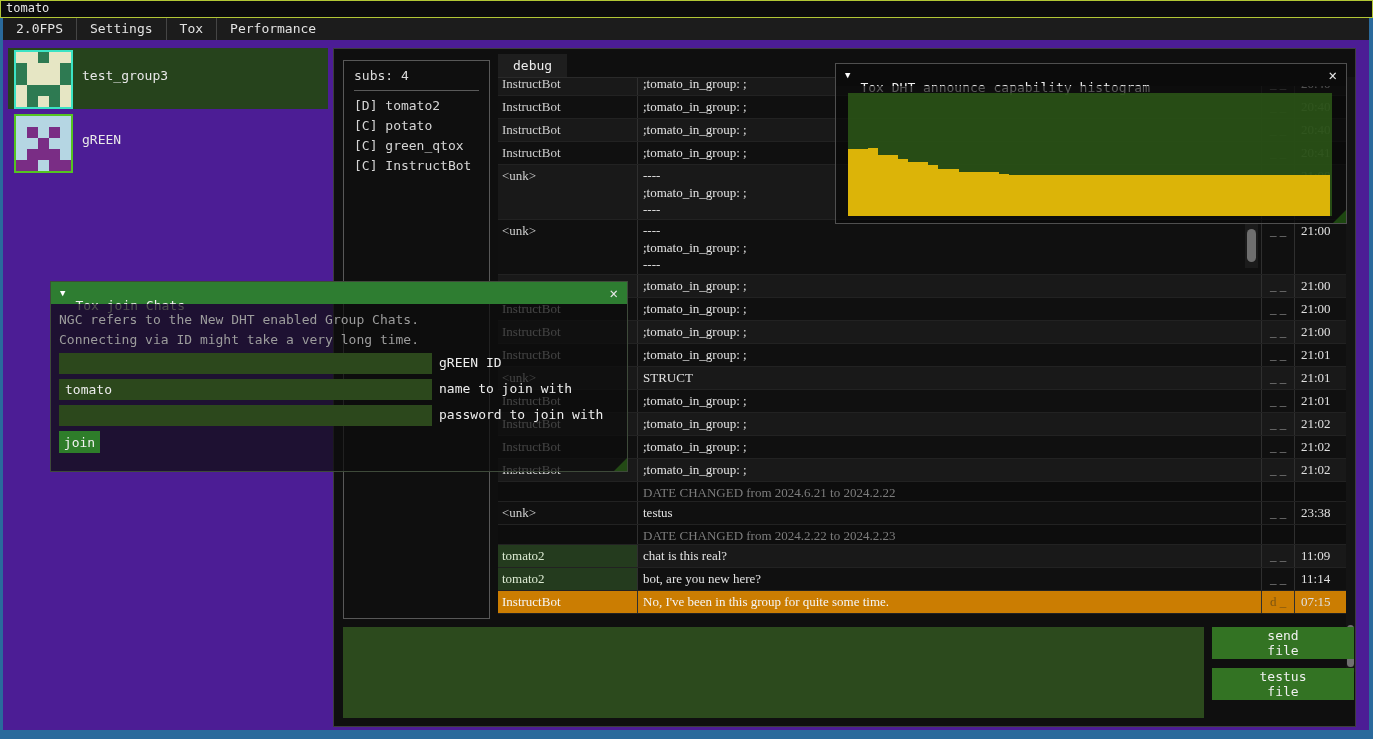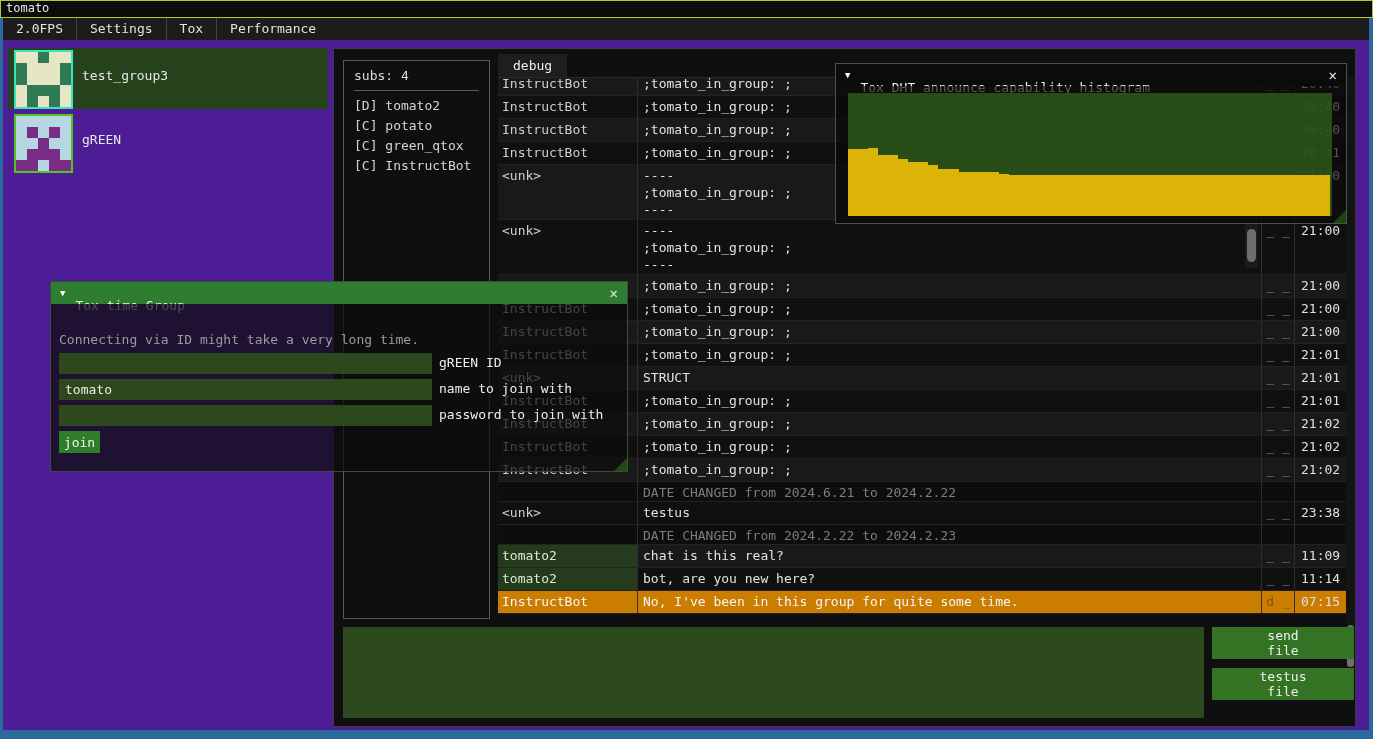--- a/index.html
+++ b/index.html
@@ -39,21 +39,21 @@
     border:1px solid #585858;box-sizing:border-box;}
   .subs-header{padding:7px 0 0 10px;color:#dadada;}
   .subs-sep{margin:7px 10px 5px 10px;height:1px;background:#5a5a5a;}
   .member{height:20px;line-height:20px;padding-left:10px;color:#d5d5d5;white-space:pre;}
 
   .tab{position:absolute;left:164px;top:5px;height:23px;line-height:23px;
     padding:0 15px;background:#1e1e1e;color:#ececec;}
   .table{position:absolute;left:164px;top:28px;width:848px;height:537px;
     overflow:hidden;border-top:1px solid #2a2a2a;}
   .rows{margin-top:-5px;}
-  .row{display:flex;height:23px;box-sizing:border-box;border-bottom:1px solid #222;background:#191919;}
+  .row{display:flex;height:23px;box-sizing:border-box;border-bottom:1px solid #222;background:#191919;font-family:Liberation Serif, serif;}
   .row.alt{background:#101010;}
   .row.tall{height:55px;}
   .row.date{height:20px;background:#0d0d0d;}
   .row.highlight{background:#cb7d02;}
   .cell{box-sizing:border-box;overflow:hidden;}
   .cell.name{width:140px;flex:none;border-right:1px solid #2f2f2f;
     padding:2px 0 0 4px;color:#cfcfcf;line-height:18px;}
   .row.self .cell.name{background:#243b1e;color:#dcead2;}
   .cell.msg{flex:1;padding:2px 0 0 5px;color:#e2e2e2;white-space:pre-line;
     line-height:17px;position:relative;}
@@ -351,24 +351,25 @@
     <textarea class="msg-input" value="" style=""></textarea>
     <button class="btn send">send
 file</button>
     <button class="btn paste">testus
 file</button>
   </div>
 
   <div class="float join">
     <div class="float-title">
       <span class="ft-arrow">▼</span>
-      <span class="ft-text">Tox time Group</span>
+      <span class="ft-text">Tox join Chats</span>
       <span class="ft-close">✕</span>
     </div>
     <div class="join-body">
+      <div class="join-info ji1">NGC refers to the New DHT enabled Group Chats.</div>
       <div class="join-info ji2">Connecting via ID might take a very long time.</div>
 
       <input class="jfield jf1" value="" style="">
       <div class="jlabel jl1">gREEN ID</div>
 
       <input class="jfield jf2" value="tomato" style="">
       <div class="jlabel jl2">name to join with</div>
 
       <input class="jfield jf3" value="" style="">
       <div class="jlabel jl3">password to join with</div>

